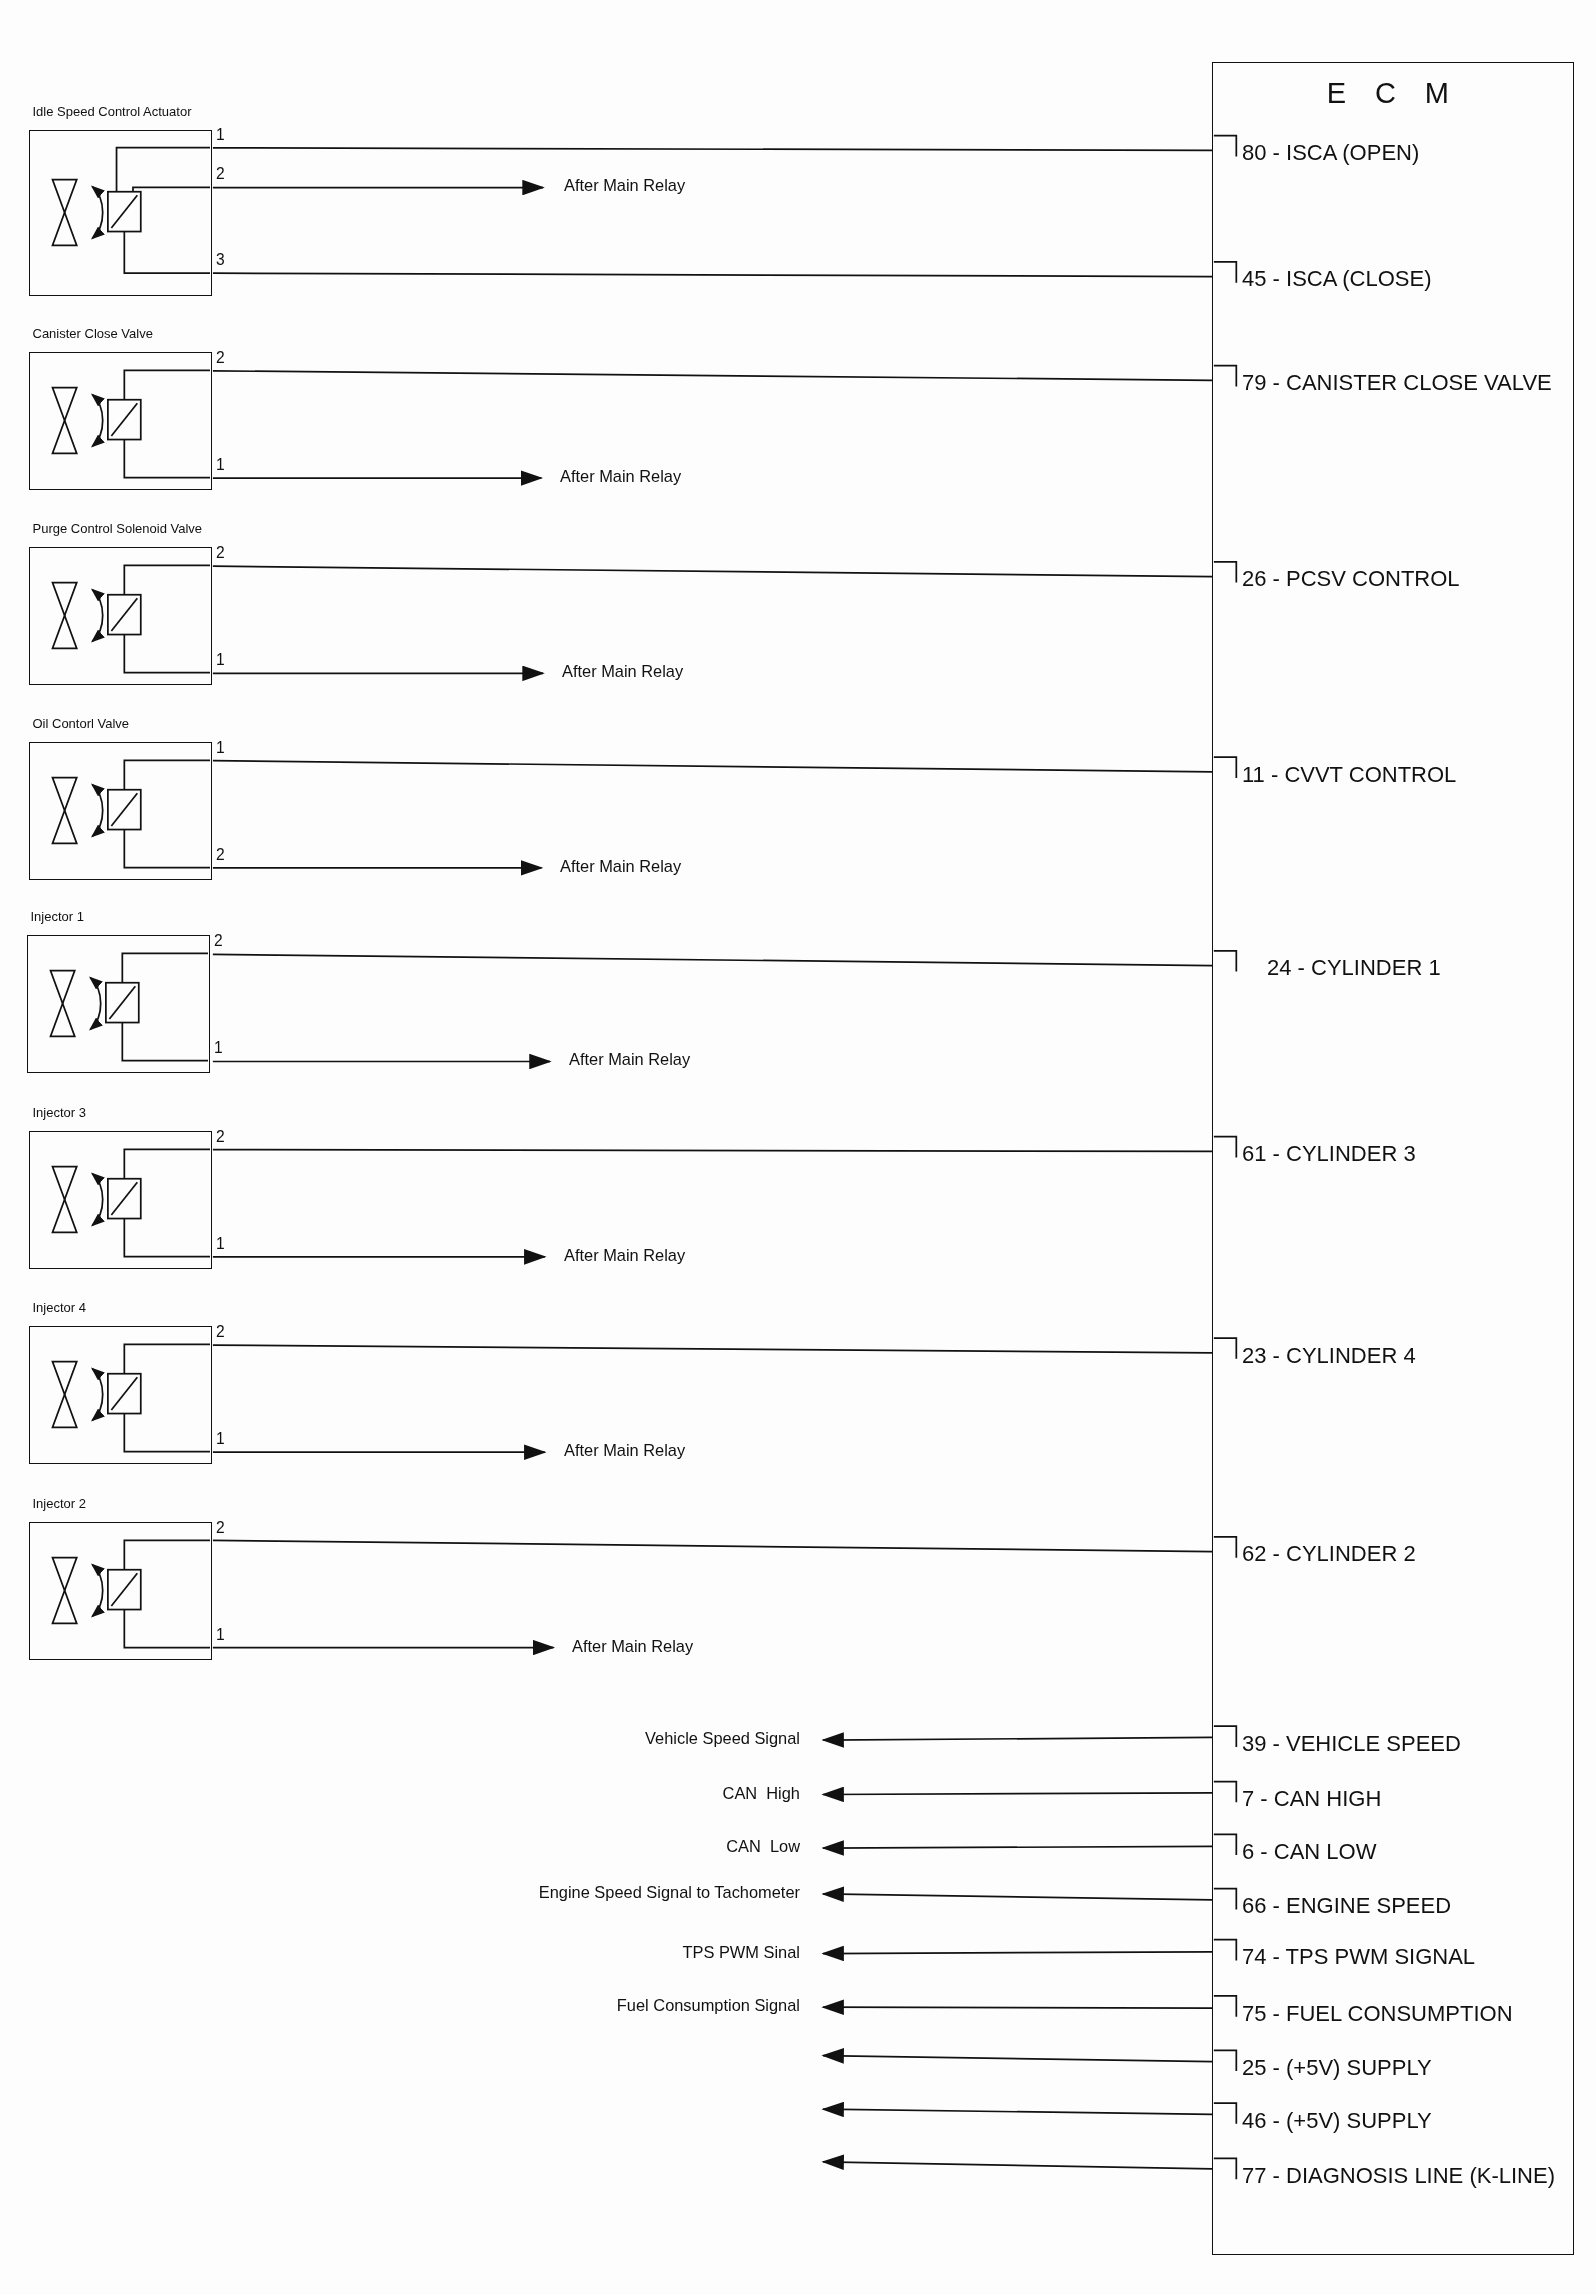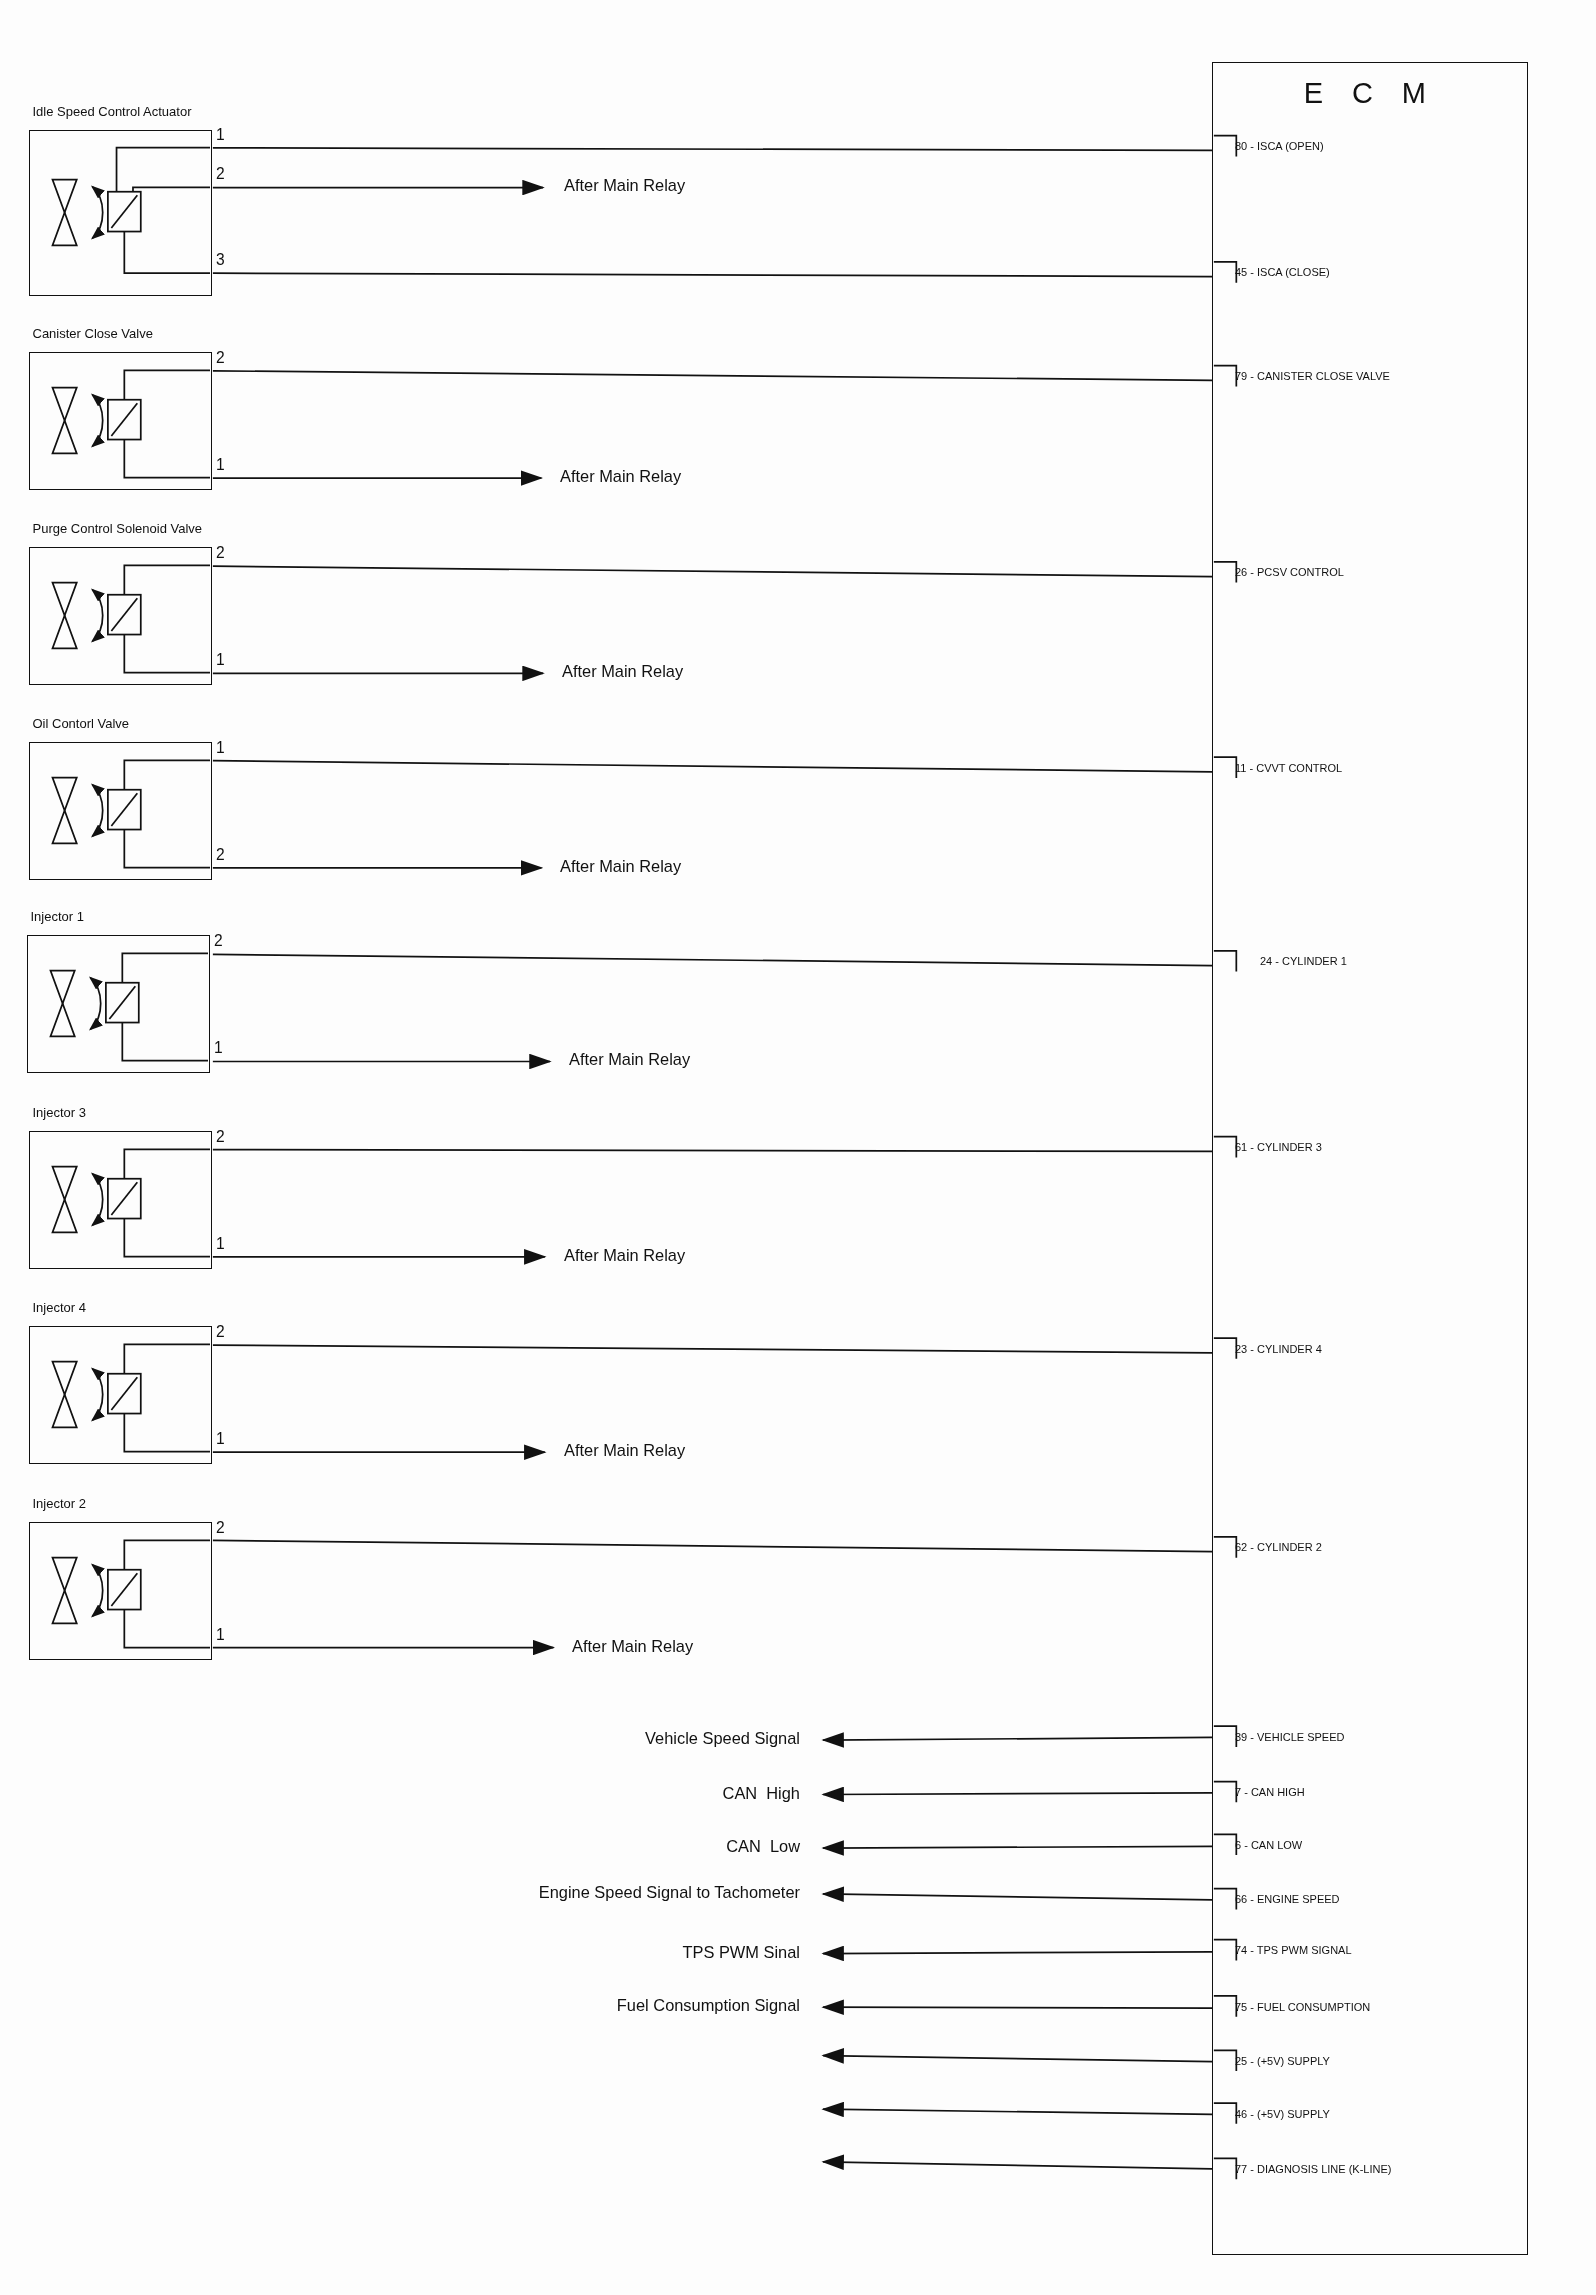--- a/index.html
+++ b/index.html
@@ -5,23 +5,23 @@
   html,body{margin:0;padding:0;background:#ffffff;}
   #canvas{
     position:relative;width:1597px;height:2295px;background:#fdfdfd;
     font-family:"Liberation Sans", sans-serif;color:#111;overflow:hidden;
   }
   #wire-layer{position:absolute;left:0;top:0;z-index:1;}
   .comp{position:absolute;z-index:2;}
   .comp-label{position:absolute;top:-26px;left:3.5px;font-size:13px;white-space:nowrap;}
   .comp-box{width:183px;border:1.7px solid #111;background:#fdfdfd;box-sizing:border-box;}
   .pin-num{position:absolute;left:187px;font-size:15.6px;}
-  .ecm{position:absolute;left:1212px;top:62px;width:316px;height:2193px;border:1.7px solid #111;box-sizing:border-box;background:transparent;z-index:2;}
+  .ecm{position:absolute;left:1212px;top:62px;width:362px;height:2193px;border:1.7px solid #111;box-sizing:border-box;background:transparent;z-index:2;}
   .ecm-title{position:absolute;top:14px;left:0;width:100%;text-align:center;font-size:29px;letter-spacing:10.4px;font-weight:500;}
-  .ecm-pin{position:absolute;left:22px;font-size:11px;white-space:nowrap;}
+  .ecm-pin{position:absolute;left:29px;font-size:22px;white-space:nowrap;}
   .relay-label{position:absolute;font-size:16.4px;white-space:nowrap;z-index:2;}
   .sig-label{position:absolute;left:413px;width:387px;text-align:right;font-size:16.4px;white-space:pre;z-index:2;}
 </style>
 </head>
 <body>
 
 <div id="canvas">
 
   <svg id="wire-layer" width="1597" height="2295" viewBox="0 0 1847 2655">
     <defs>

